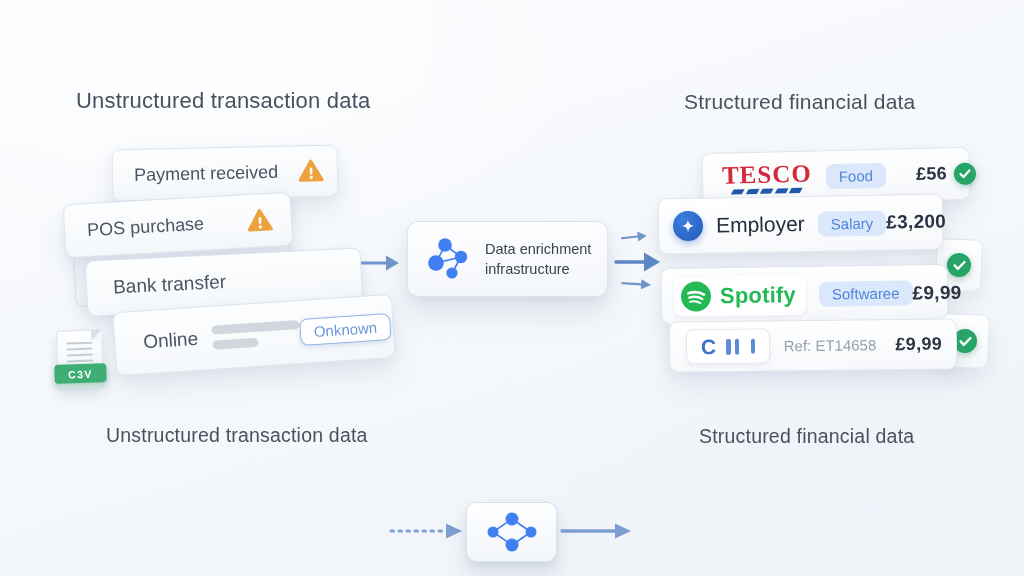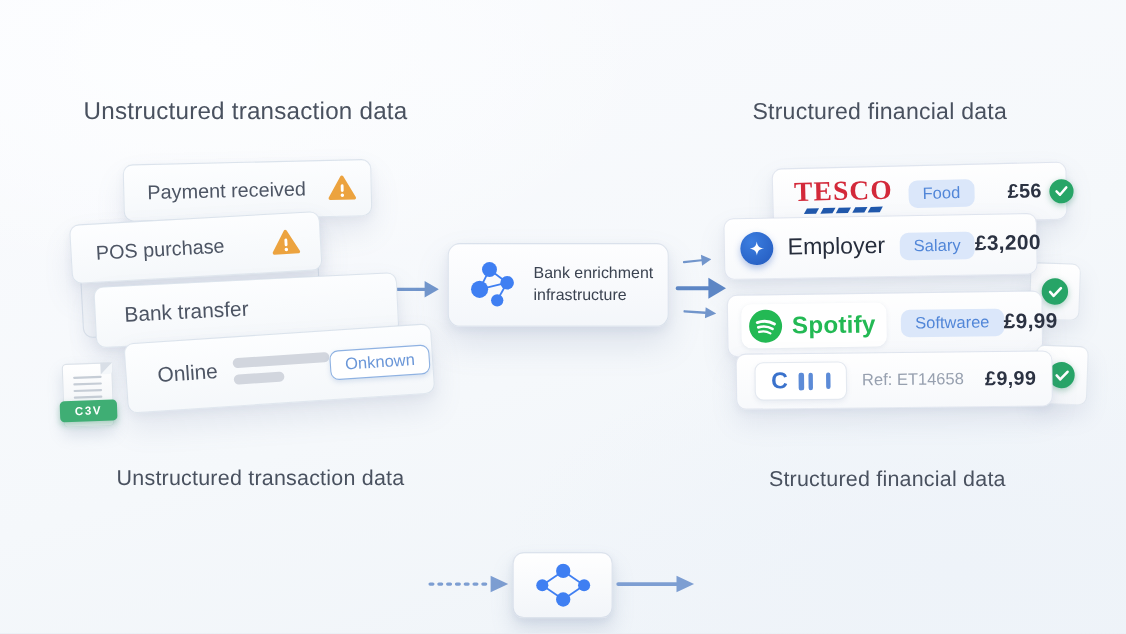--- a/index.html
+++ b/index.html
@@ -200,21 +200,21 @@
             <line x1="37" y1="21" x2="28" y2="37"></line>
         </g>
         <g fill="var(--accent-blue,#3f7ff2)">
           <circle cx="21" cy="9" r="6.8"></circle>
             <circle cx="12" cy="27" r="7.8"></circle>
             <circle cx="37" cy="21" r="6.2"></circle>
             <circle cx="28" cy="37" r="5.6"></circle>
         </g>
       </svg>
     </span>
-    <span class="center-text" style="margin-left:11px;">Bank enrichment infrastructure</span>
+    <span class="center-text" style="margin-left:11px;">Data enrichment infrastructure</span>
   </div>
 
   <div class="abs" style="left:621px;top:230px;transform:rotate(-6deg);">
     <svg width="26" height="14" viewBox="0 0 26 14">
         <line x1="1" y1="7" x2="17" y2="7" stroke="var(--arrow-blue,#7296cc)" stroke-width="2" stroke-linecap="round"></line>
         <polygon points="17,2 26,7 17,12" fill="var(--arrow-blue,#7296cc)"></polygon>
       </svg>
   </div>
   <div class="abs" style="left:614px;top:249px;">
     <svg width="46" height="26" viewBox="0 0 46 26">

